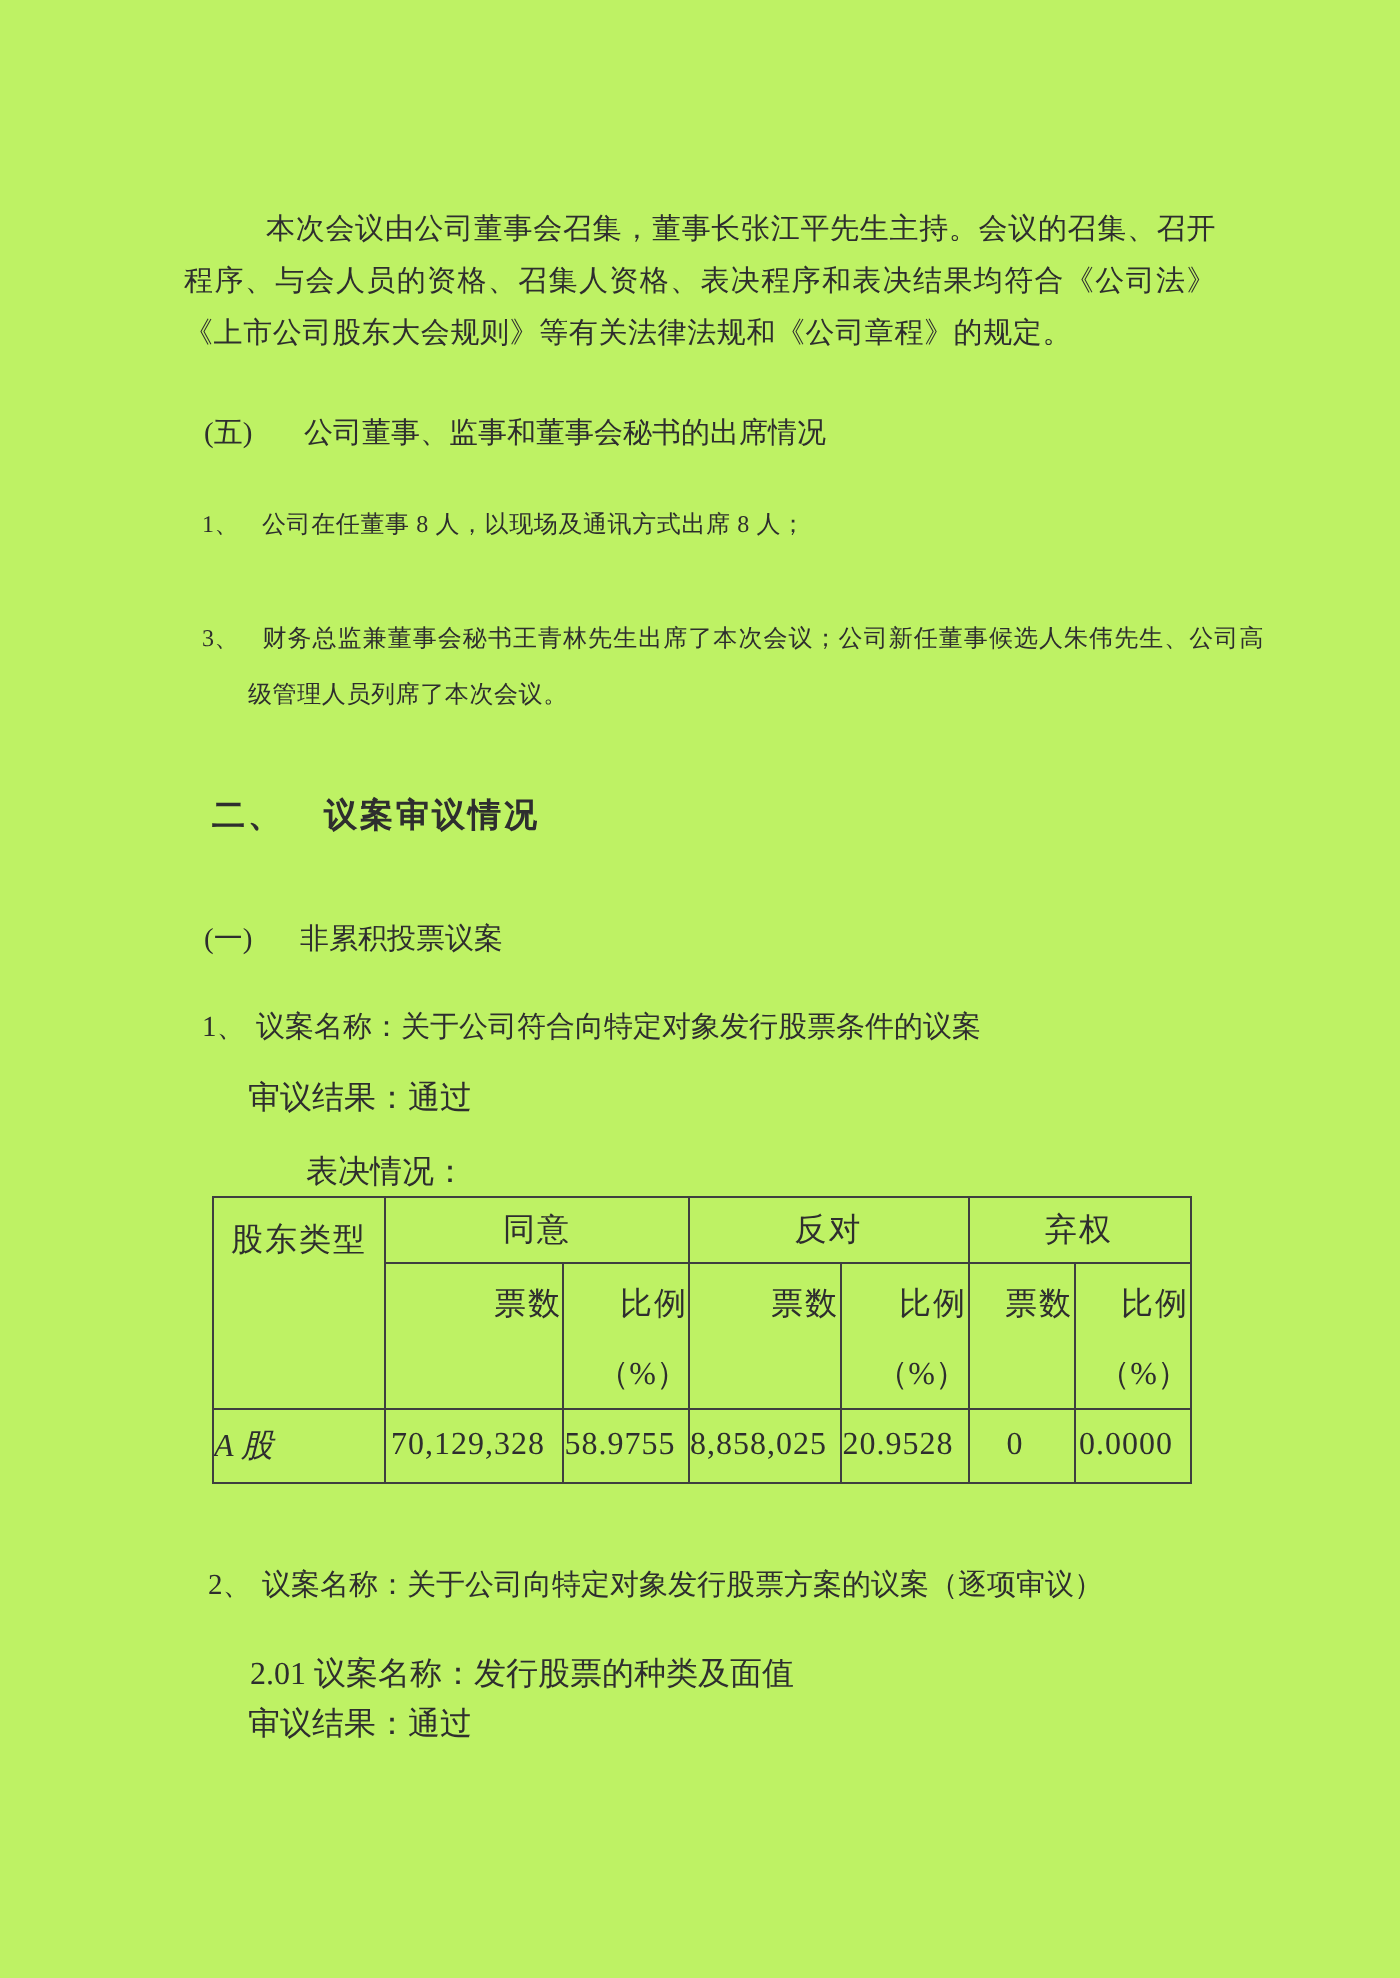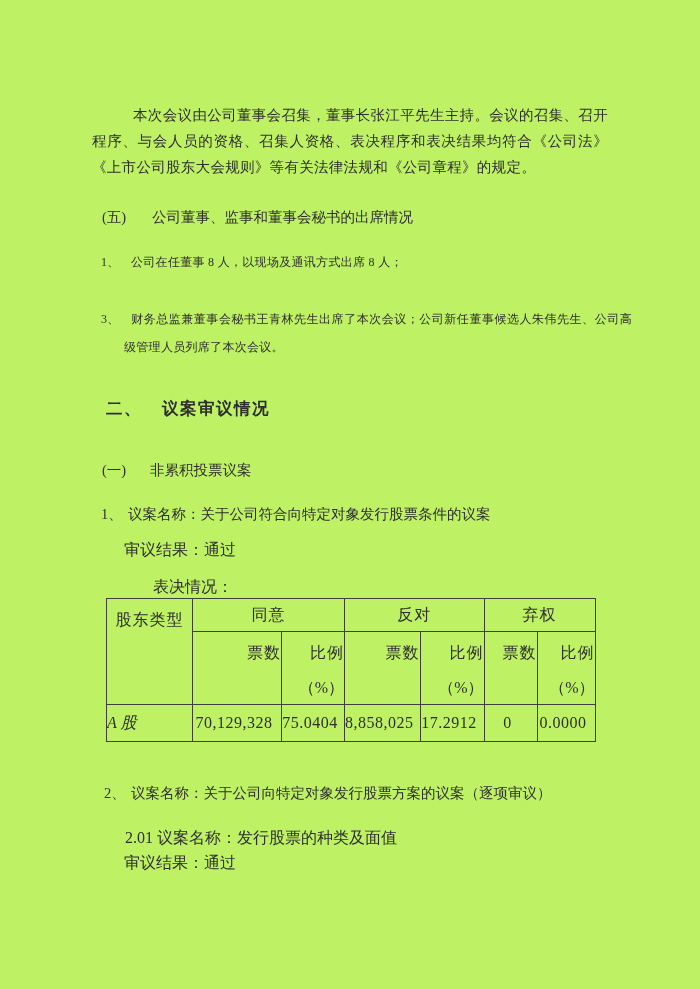--- a/index.html
+++ b/index.html
@@ -138,23 +138,23 @@
         </th>
         <th class="sub">票数</th>
         <th class="sub">
           <span>比例</span>
           <span class="unit">（%）</span>
         </th>
       </tr>
       <tr class="r3">
         <td class="cell-type">A 股</td>
         <td class="cell-num">70,129,328</td>
-        <td class="cell-num">75.0404</td>
+        <td class="cell-num">58.9755</td>
         <td class="cell-num">8,858,025</td>
-        <td class="cell-num">17.2912</td>
+        <td class="cell-num">20.9528</td>
         <td class="cell-num">0</td>
         <td class="cell-num">0.0000</td>
       </tr>
     </tbody>
       </table>
   </div>
 
   <div class="abs prop prop2">
     <span class="num">2、</span>
     <span>议案名称：关于公司向特定对象发行股票方案的议案（逐项审议）</span>

